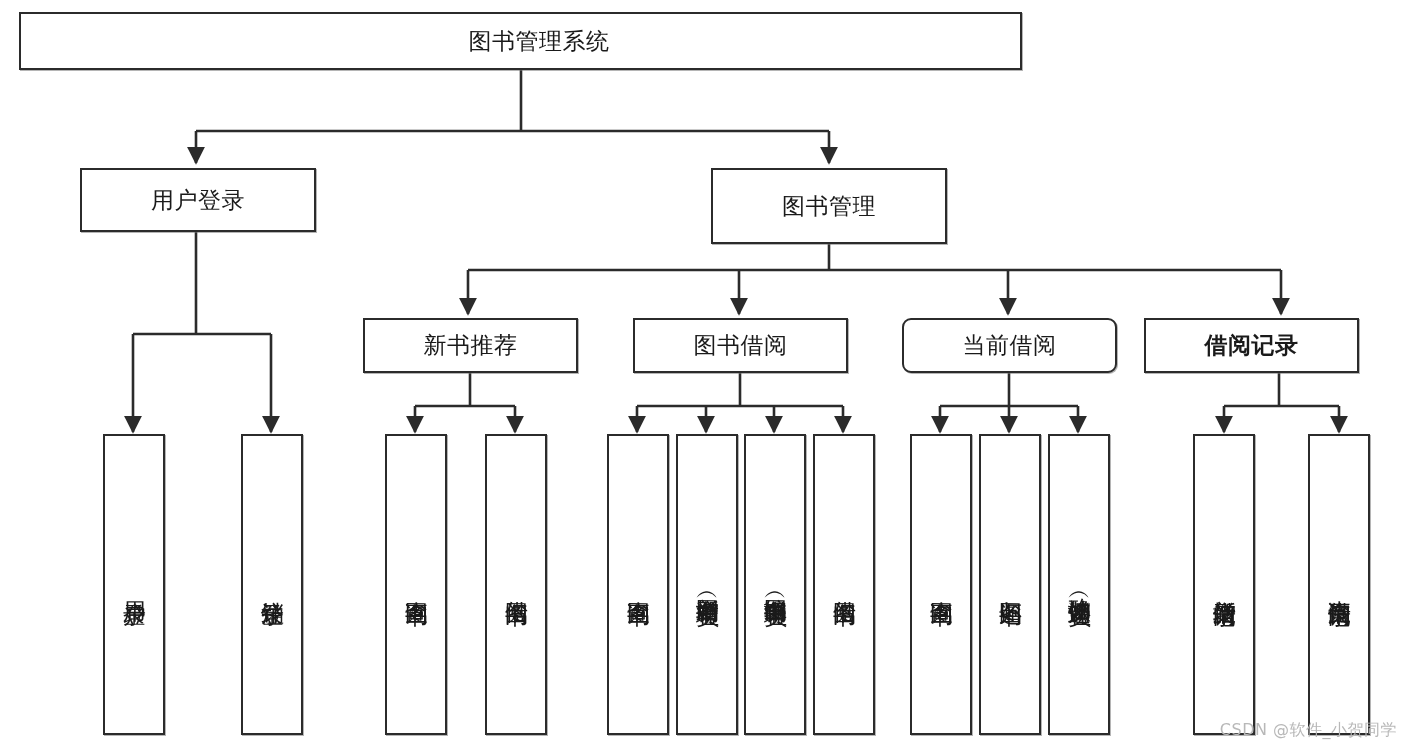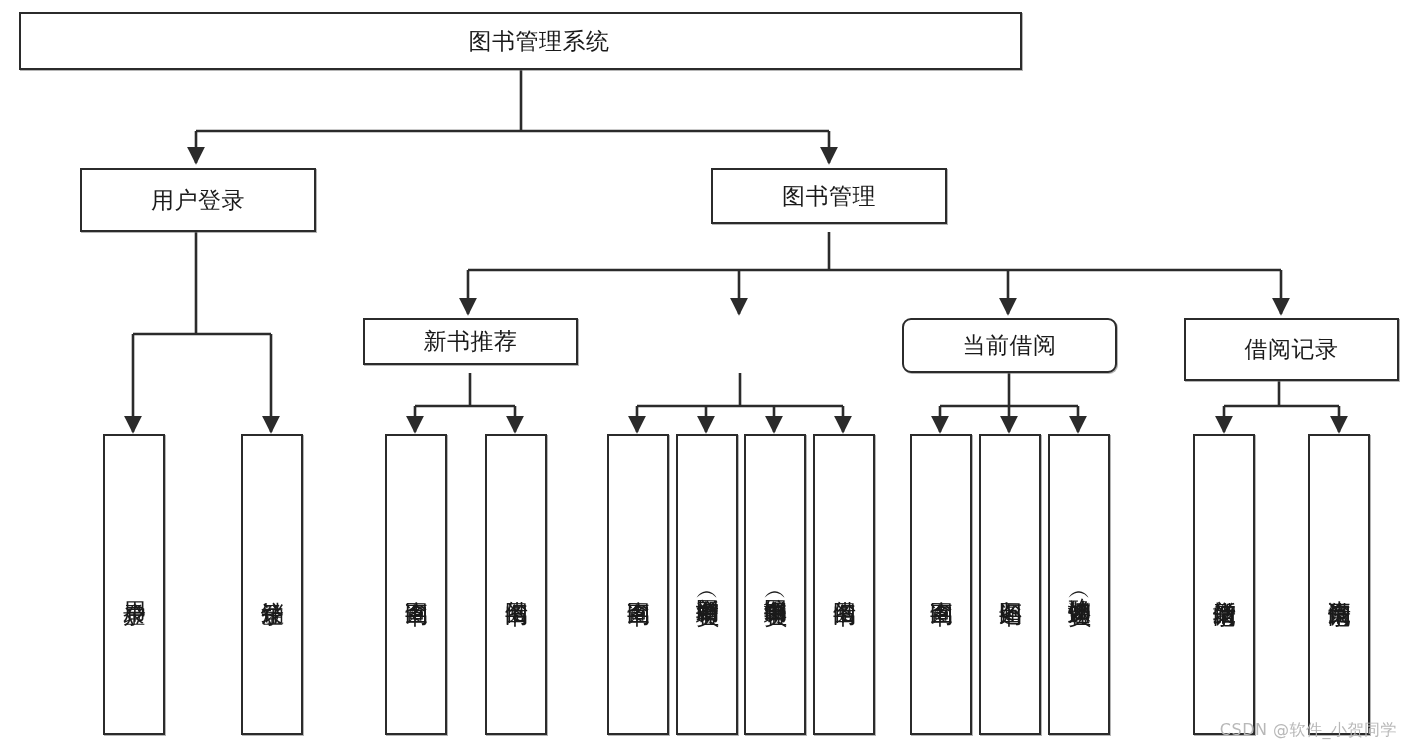--- a/index.html
+++ b/index.html
@@ -128,31 +128,34 @@
     </g>
   </svg>
 
   <div class="node horiz" style="left:19px; top:12px; width:1003px; height:58px;padding-left:37px;">
     <span class="node-label">图书管理系统</span>
   </div>
 
   <div class="node horiz" style="left:80px; top:168px; width:236px; height:64px;">
     <span class="node-label">用户登录</span>
   </div>
-  <div class="node horiz" style="left:711px; top:168px; width:236px; height:56px;">
+  <div class="node horiz" style="left:711px; top:168px; width:236px; height:76px;">
     <span class="node-label">图书管理</span>
   </div>
 
-  <div class="node horiz" style="left:363px; top:318px; width:215px; height:47px;">
+  <div class="node horiz" style="left:363px; top:318px; width:215px; height:55px;">
     <span class="node-label">新书推荐</span>
+  </div>
+  <div class="node horiz" style="left:633px; top:318px; width:215px; height:55px;">
+    <span class="node-label">图书借阅</span>
   </div>
   <div class="node horiz" style="left:902px; top:318px; width:215px; height:55px;border-radius:9px;">
     <span class="node-label">当前借阅</span>
   </div>
-  <div class="node horiz" style="left:1184px; top:318px; width:215px; height:63px;">
+  <div class="node horiz" style="left:1144px; top:318px; width:215px; height:55px;font-weight:bold;">
     <span class="node-label">借阅记录</span>
   </div>
 
   <div class="node vert" style="left:103px; top:434px; width:62px; height:301px;">
     <span class="node-label">用户登录</span>
   </div>
   <div class="node vert" style="left:241px; top:434px; width:62px; height:301px;">
     <span class="node-label">注销登录</span>
   </div>
 

